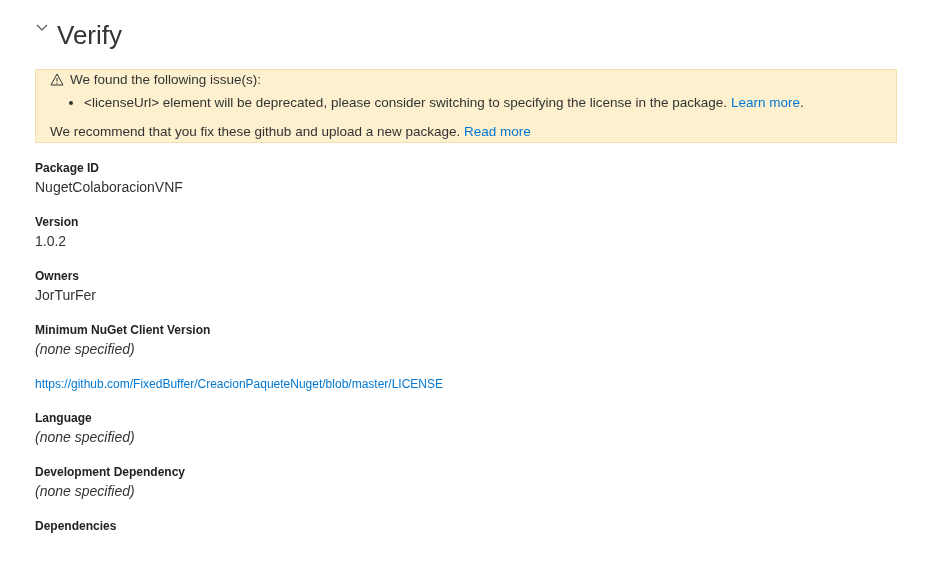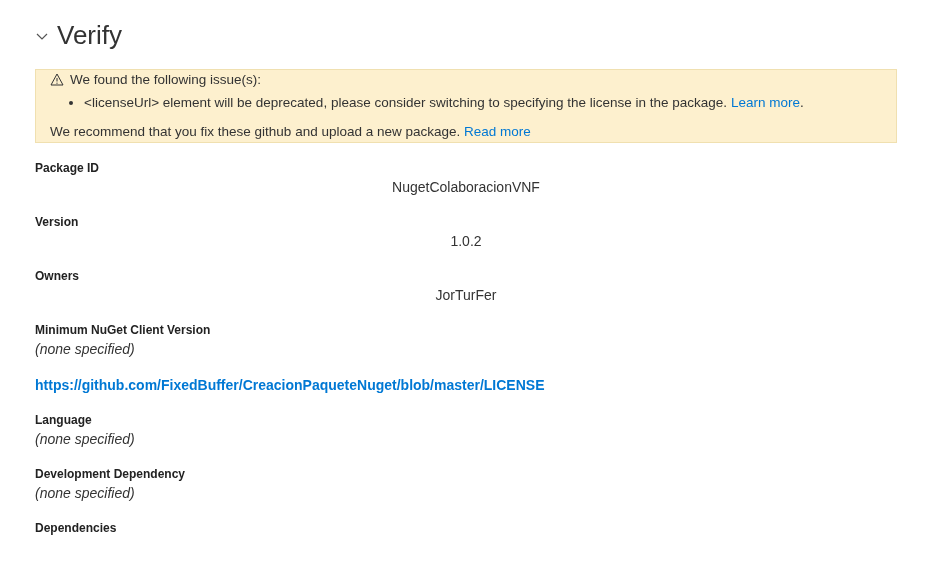--- a/index.html
+++ b/index.html
@@ -8,21 +8,21 @@
       box-sizing: border-box;
     }
     body {
       font-family: "Segoe UI", -apple-system, BlinkMacSystemFont, sans-serif;
       background: #fff;
       padding: 20px 35px;
       color: #333;
     }
     .section-header {
       display: flex;
-      align-items: center;
+      align-items: flex-start;
       gap: 8px;
       margin-bottom: 18px;
       cursor: pointer;
     }
     .chevron {
       width: 14px;
       height: 14px;
       display: inline-flex;
       align-items: center;
       justify-content: center;
@@ -75,30 +75,28 @@
     }
     .field-label {
       font-weight: 600;
       font-size: 12px;
       color: #222;
       margin-bottom: 4px;
     }
     .field-value {
       font-size: 14px;
       color: #333;
-      text-align: center;
     }
     .none-specified {
       font-style: italic;
       font-size: 14px;
       color: #333;
     }
     .field-link {
-      font-size: 14px;
-      font-weight: bold;
+      font-size: 12px;
     }
   </style>
 </head>
 <body>
 
 <div class="section-header">
   <span class="chevron">
     <svg width="14" height="14" viewBox="0 0 14 14">
         <path d="M2 5 L7 10 L12 5" stroke="#555" stroke-width="1.2" fill="none"></path>
       </svg>

